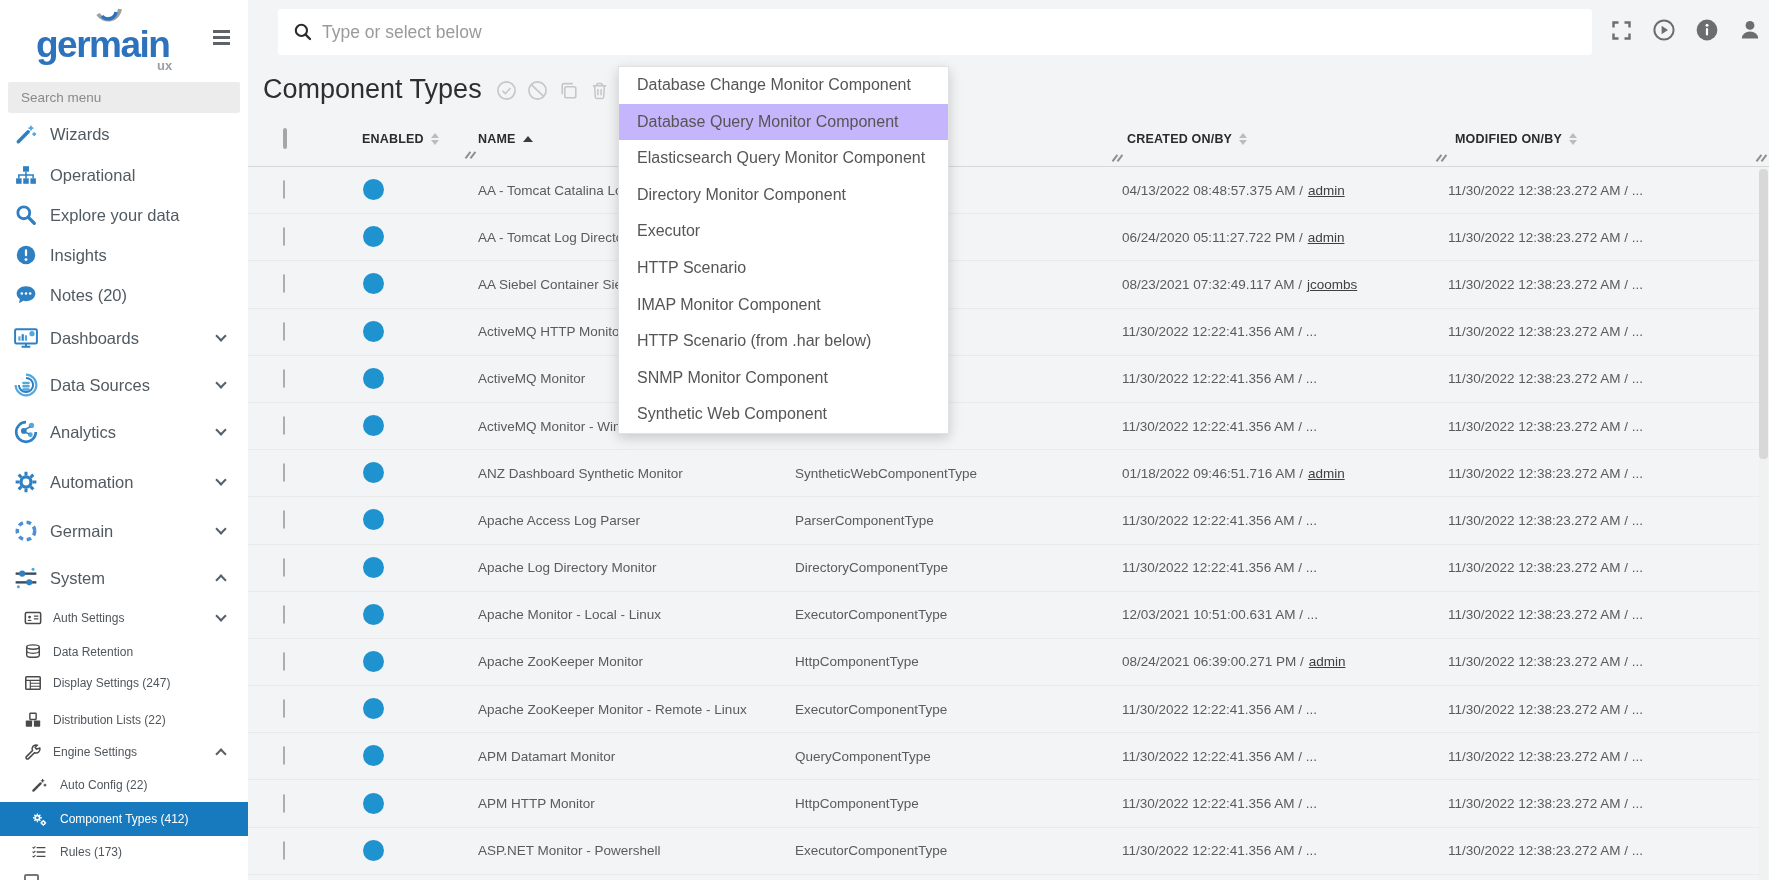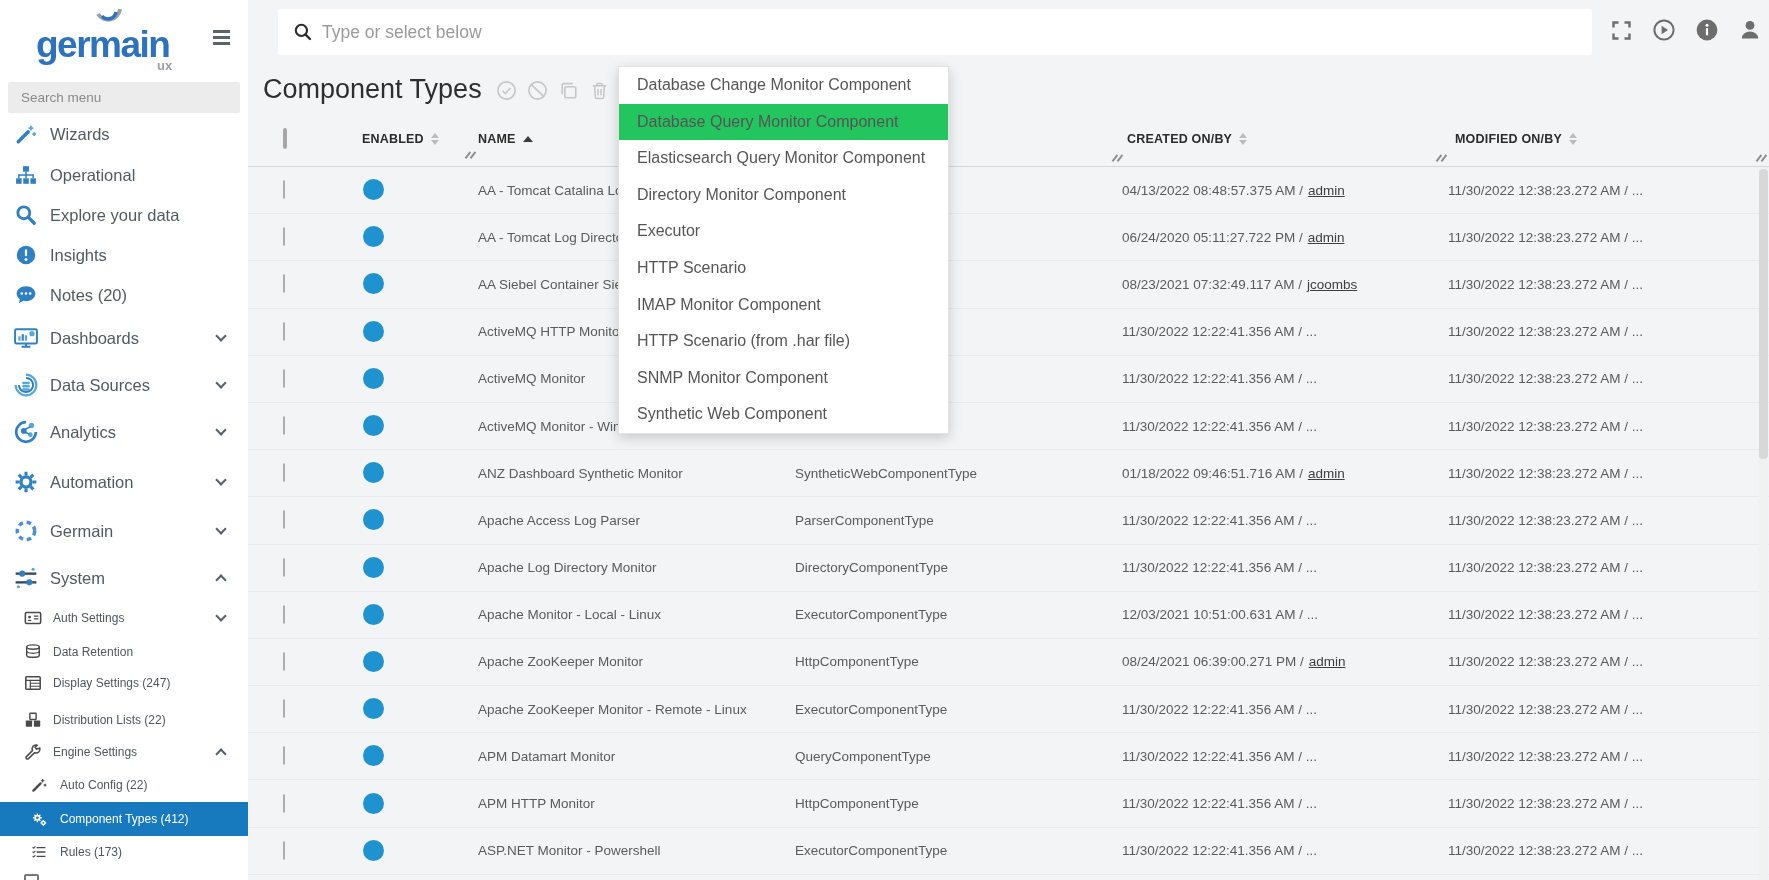--- a/index.html
+++ b/index.html
@@ -75,21 +75,21 @@
 
   
   .vtrack { position:absolute; right:1px; top:55px; width:9px; bottom:0; background:#f0f1f1; }
   .vthumb { position:absolute; right:1px; top:57px; width:9px; height:290px; background:#d8d8d8; border-radius:4px; cursor:pointer; }
 
   
   .dropdown { position:absolute; left:618px; top:66px; width:331px; background:#fff;
               border:1px solid #e2e2e2; box-shadow:0 4px 12px rgba(0,0,0,.18); z-index:20; }
   .dd-item { height:36.6px; line-height:36.6px; padding-left:18px; font-size:16px; color:#555;
              white-space:nowrap; overflow:hidden; cursor:pointer; }
-  .dd-item.hl { background:#22c55e; }
+  .dd-item.hl { background:#c4b5fd; }
 
   svg { display:block; }
 </style>
 </head>
 <body>
 
 <div class="sidebar">
   <div class="logo-wrap">
     <svg class="logo-swoosh" width="40" height="40" viewBox="0 0 40 40">
       <path d="M10 12 a12 12 0 0 0 22 -5" fill="none" stroke="#9aa0a6" stroke-width="4"></path>
@@ -680,20 +680,20 @@
     <div class="dd-item">Elasticsearch Query Monitor Component</div>
 
     <div class="dd-item">Directory Monitor Component</div>
 
     <div class="dd-item">Executor</div>
 
     <div class="dd-item">HTTP Scenario</div>
 
     <div class="dd-item">IMAP Monitor Component</div>
 
-    <div class="dd-item">HTTP Scenario (from .har file)</div>
+    <div class="dd-item">HTTP Scenario (from .har below)</div>
 
 
     <div class="dd-item">SNMP Monitor Component</div>
 
     <div class="dd-item">Synthetic Web Component</div>
 
 </div>
 
 </body></html>

